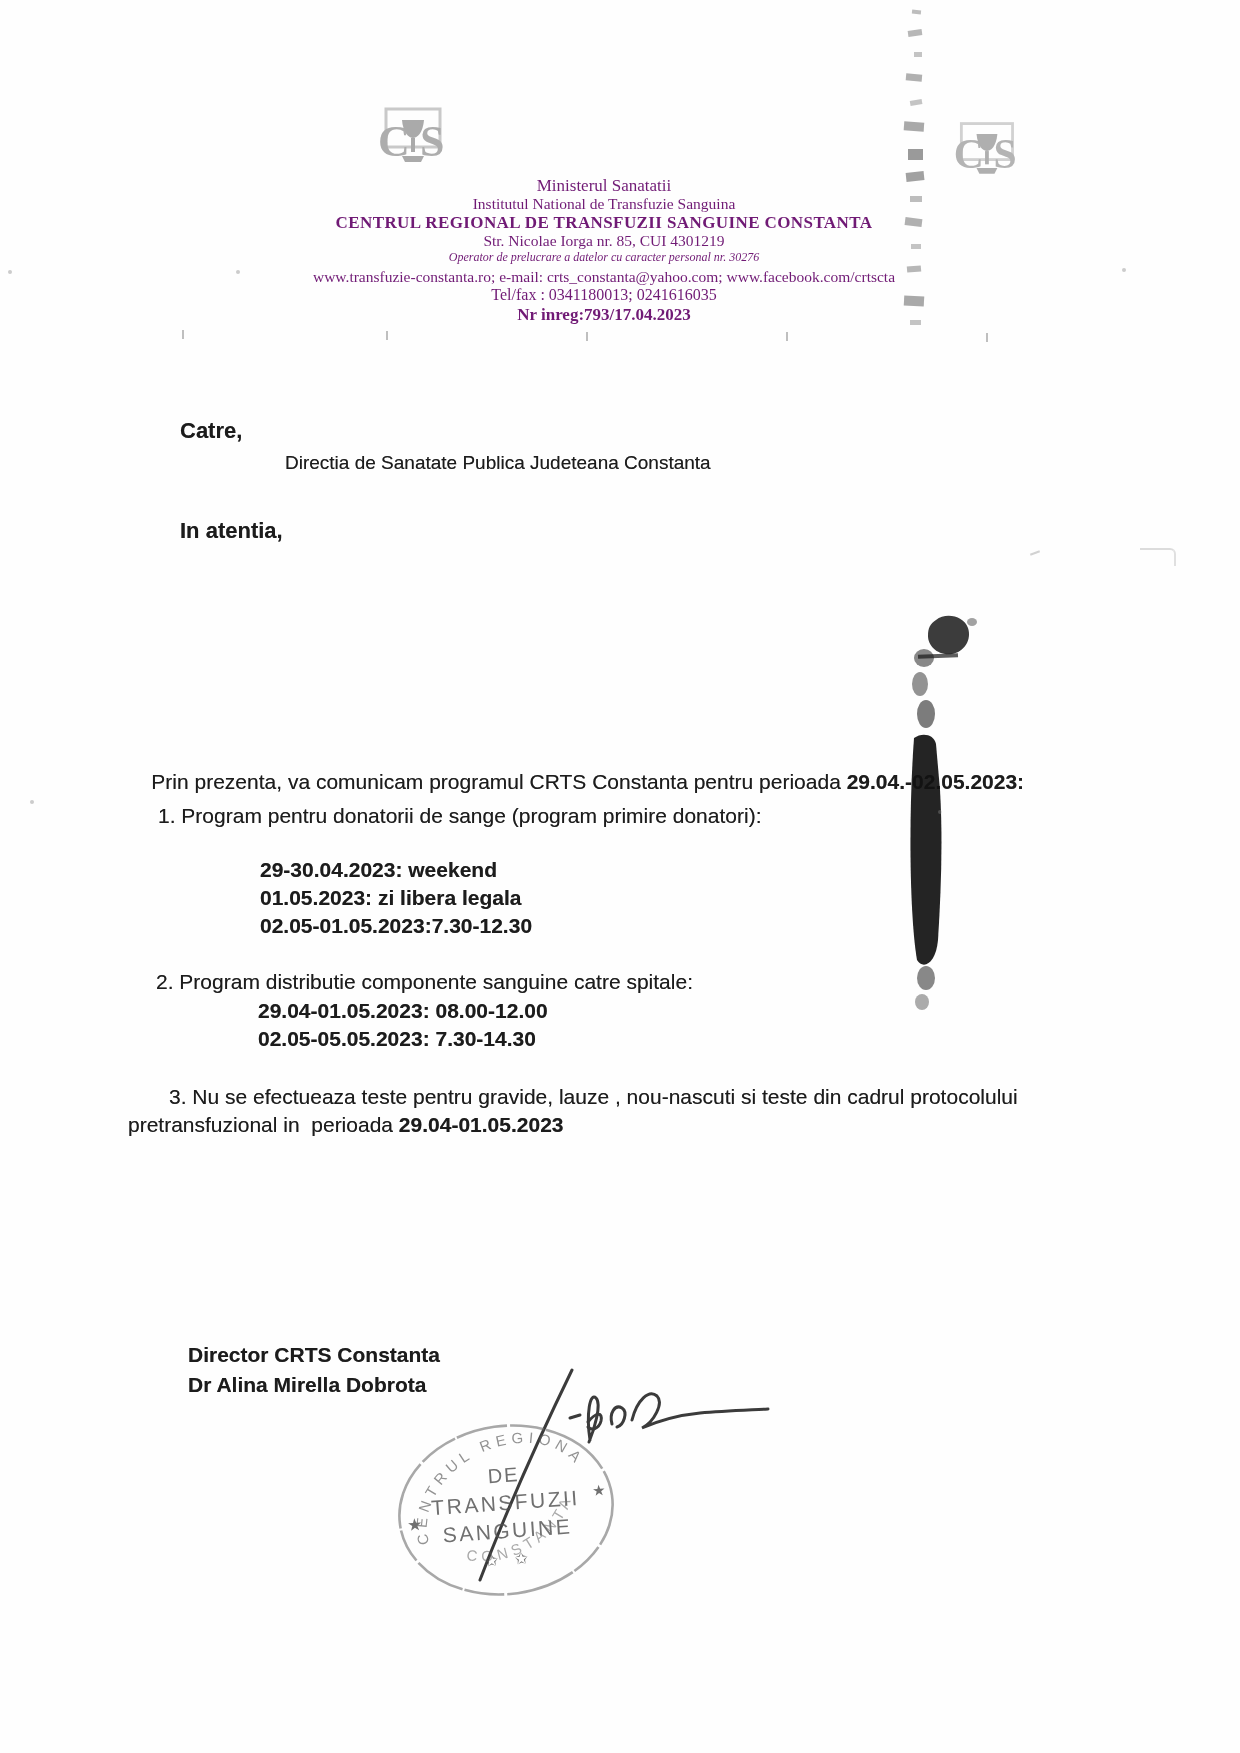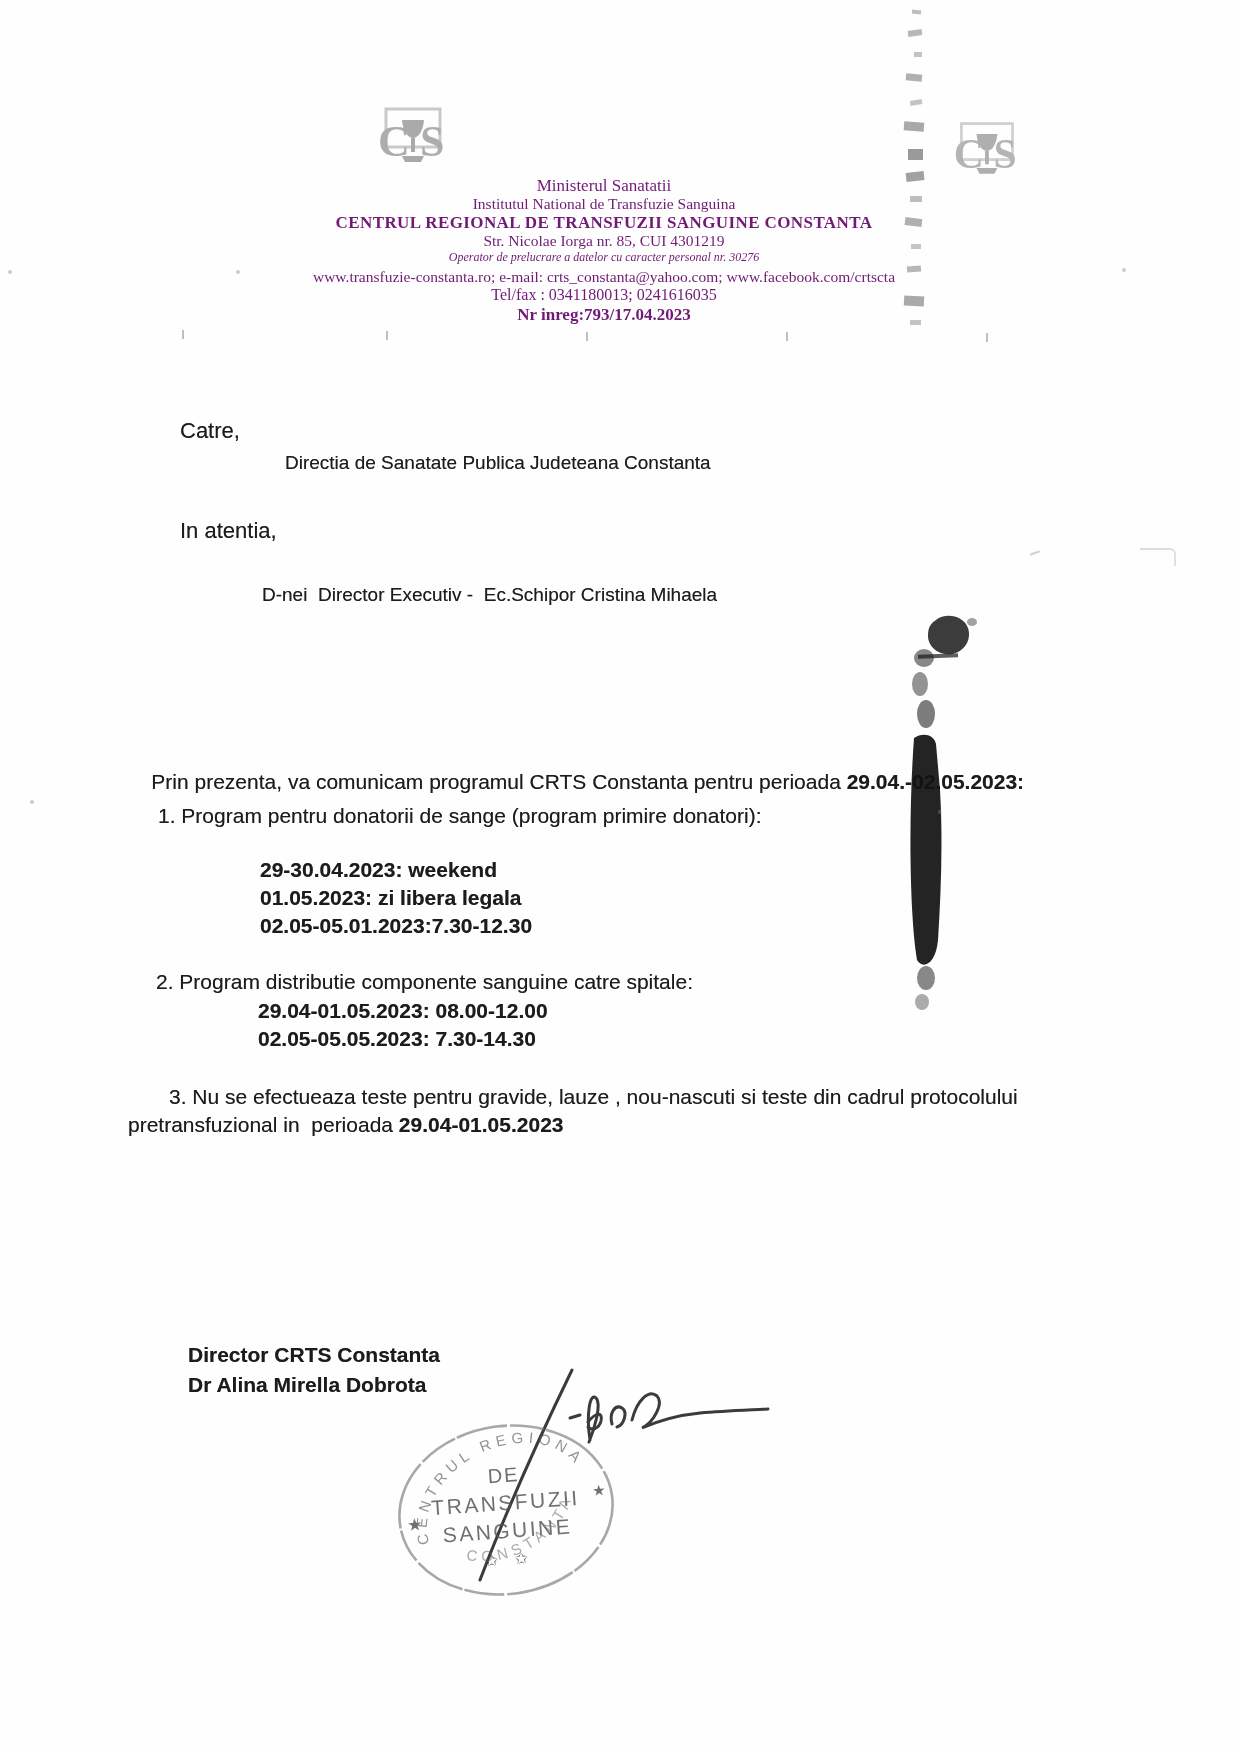--- a/index.html
+++ b/index.html
@@ -16,21 +16,21 @@
   .lh-line{position:absolute;left:0;width:100%;}
   .lh1{top:176px;font-size:17px;}
   .lh2{top:195px;font-size:15.5px;}
   .lh3{top:213px;font-size:17px;font-weight:bold;letter-spacing:.4px;}
   .lh4{top:232px;font-size:15.5px;}
   .lh5{top:250px;font-size:12px;font-style:italic;}
   .lh6{top:268px;font-size:15.5px;}
   .lh7{top:286px;font-size:16px;}
   .lh8{top:305px;font-size:17px;font-weight:bold;}
   
-  .t22{font-size:22px;}
+  .t22{font-size:22px;font-weight:bold;}
   .t23{font-size:19px;text-align:center;}
   .t21{font-size:21px;}
   .b{font-weight:bold;}
   .pre{white-space:pre;}
   .sig-block{line-height:30px;font-weight:bold;font-size:21px;}
   
   .tick{width:2px;height:9px;background:#8b8b8b;opacity:.55;}
   .dot{width:4px;height:4px;border-radius:50%;background:#9a9a9a;opacity:.5;}
   .logo{opacity:.85;}
 </style>
@@ -68,30 +68,29 @@
     <div class="lh-line lh4">Str. Nicolae Iorga  nr. 85, CUI 4301219</div>
     <div class="lh-line lh5">Operator de prelucrare a datelor cu caracter personal nr. 30276</div>
     <div class="lh-line lh6">www.transfuzie-constanta.ro; e-mail: crts_constanta@yahoo.com; www.facebook.com/crtscta</div>
     <div class="lh-line lh7">Tel/fax : 0341180013; 0241616035</div>
     <div class="lh-line lh8">Nr inreg:793/17.04.2023</div>
   </div>
 
   <div class="abs soft t22" style="left:180px;top:418px">Catre,</div>
   <div class="abs soft t23" style="left:285px;top:452px">Directia de Sanatate Publica Judeteana Constanta</div>
   <div class="abs soft t22" style="left:180px;top:518px">In atentia,</div>
-  <div class="abs soft t23 pre" style="left:262px;top:584px">D-nei  Director Executiv -  Ec.Schipor Cristina Mihaela</div>
 
   <div class="abs soft t21 pre" style="left:128px;top:746px">
     <span>Prin prezenta, va comunicam programul CRTS Constanta pentru perioada </span><span class="b">29.04.-02.05.2023:</span>
   </div>
 
   <div class="abs soft t21" style="left:158px;top:804px">1. Program pentru donatorii de sange (program primire donatori):</div>
   <div class="abs soft t21 b" style="left:260px;top:858px">29-30.04.2023: weekend</div>
   <div class="abs soft t21 b" style="left:260px;top:886px">01.05.2023: zi libera legala</div>
-  <div class="abs soft t21 b" style="left:260px;top:914px">02.05-05.01.2023:7.30-12.30</div>
+  <div class="abs soft t21 b" style="left:260px;top:914px">02.05-01.05.2023:7.30-12.30</div>
 
   <div class="abs soft t21" style="left:156px;top:970px">2. Program distributie componente sanguine catre spitale:</div>
   <div class="abs soft t21 b" style="left:258px;top:999px">29.04-01.05.2023: 08.00-12.00</div>
   <div class="abs soft t21 b" style="left:258px;top:1027px">02.05-05.05.2023: 7.30-14.30</div>
 
   <div class="abs soft t21" style="left:128px;top:1083px;line-height:28px">
     <span style="margin-left:41px">3. Nu se efectueaza teste pentru gravide, lauze , nou-nascuti si teste din cadrul protocolului</span><br>
     <span class="pre">pretransfuzional in  perioada </span><span class="b">29.04-01.05.2023</span>
   </div>
 

